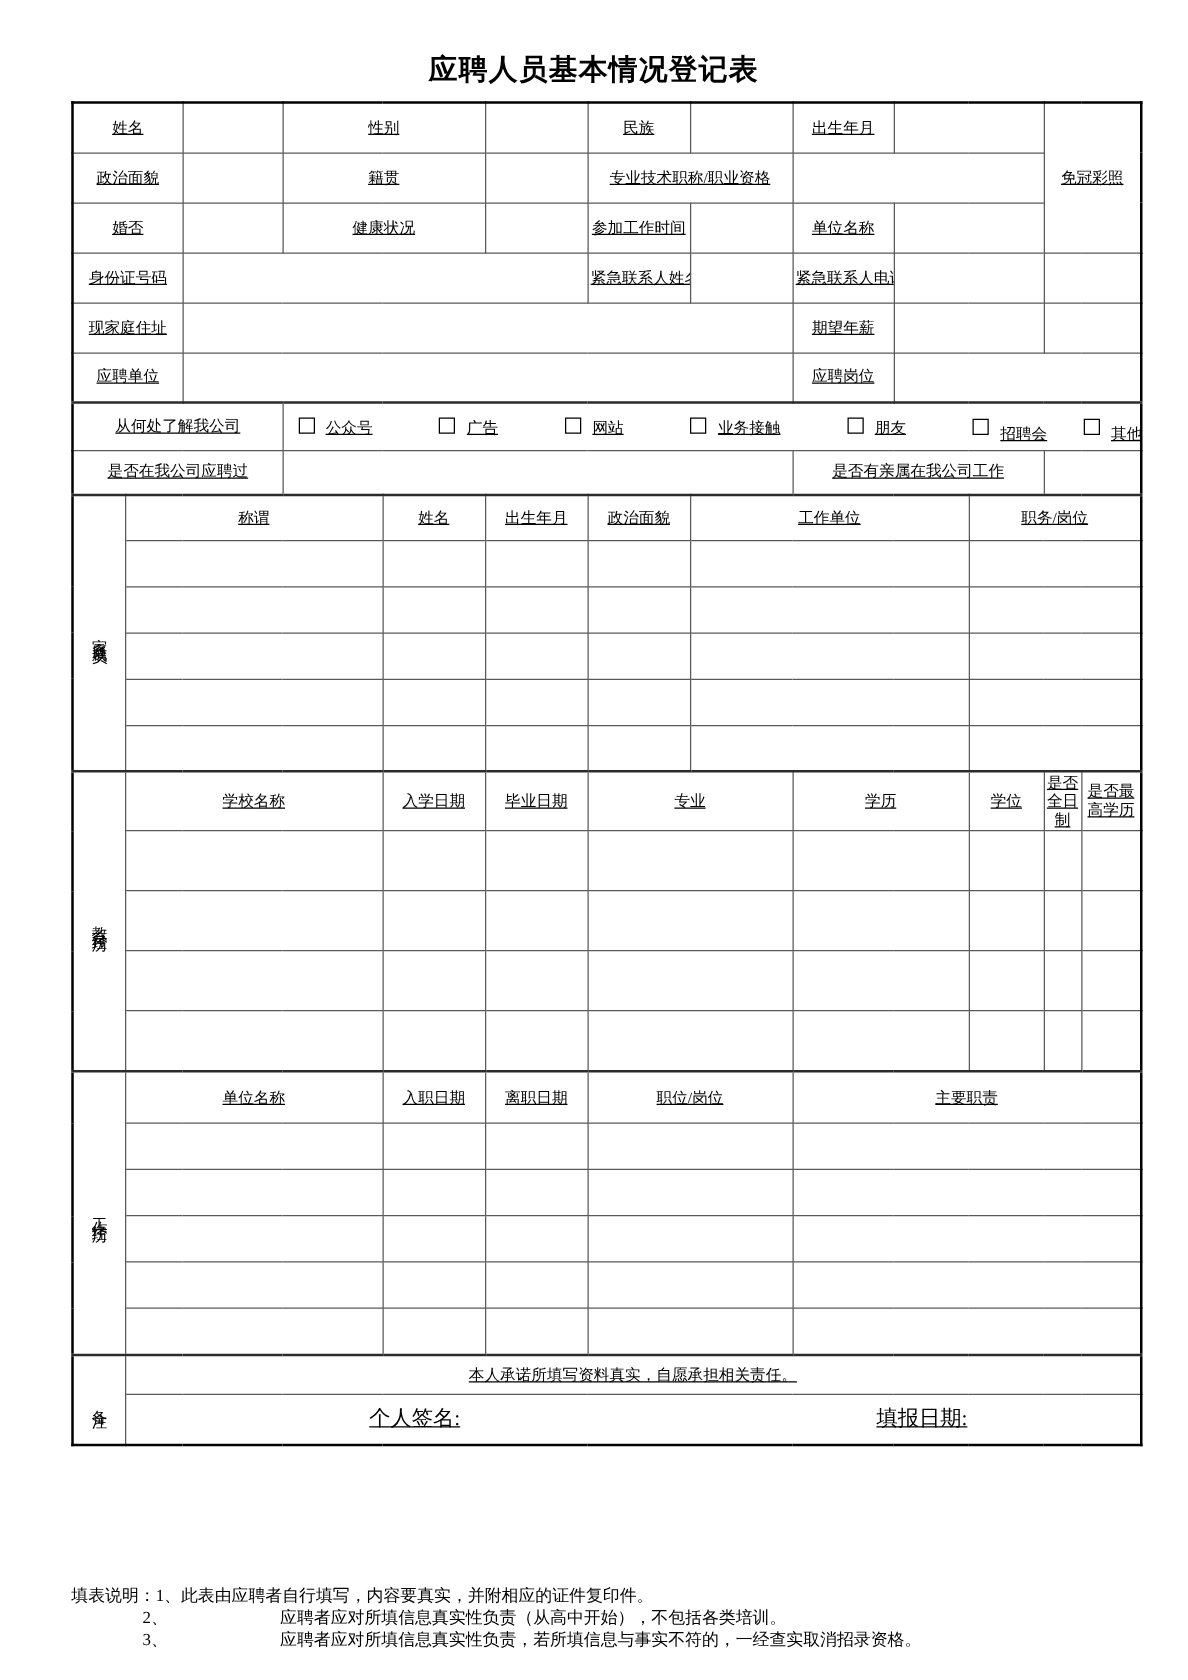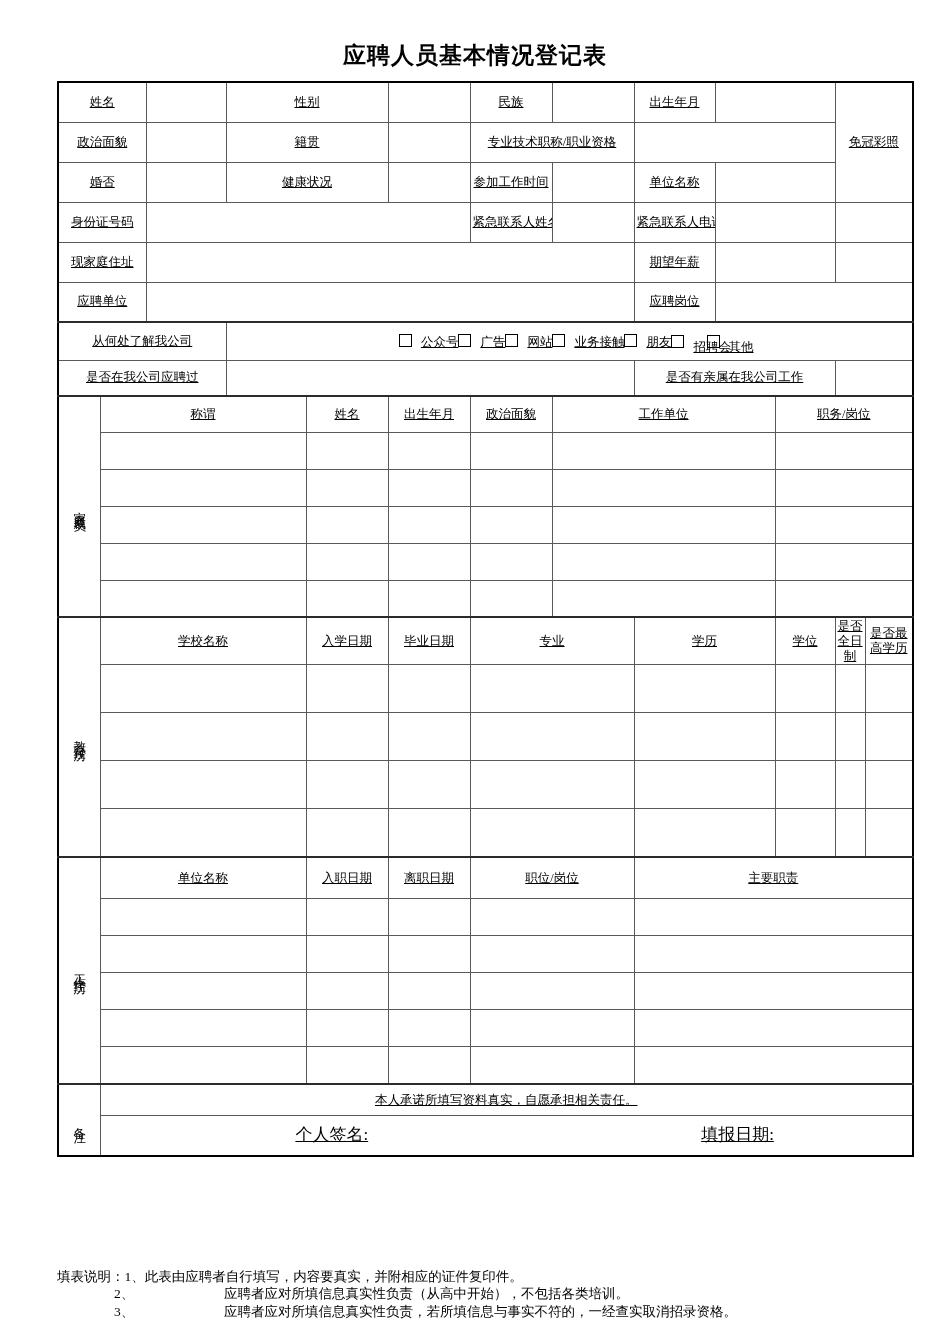--- a/index.html
+++ b/index.html
@@ -82,21 +82,21 @@
   }
 
   .photo-cell {
     font-size: 13px;
   }
 
   
   .src-wrap {
     display: flex;
     align-items: center;
-    justify-content: center;
+    justify-content: space-between;
     padding: 0 10px 0 12px;
     height: 100%;
     box-sizing: border-box;
   }
   .src-opt {
     display: inline-flex;
     align-items: baseline;
     white-space: nowrap;
     font-size: 12.5px;
   }

